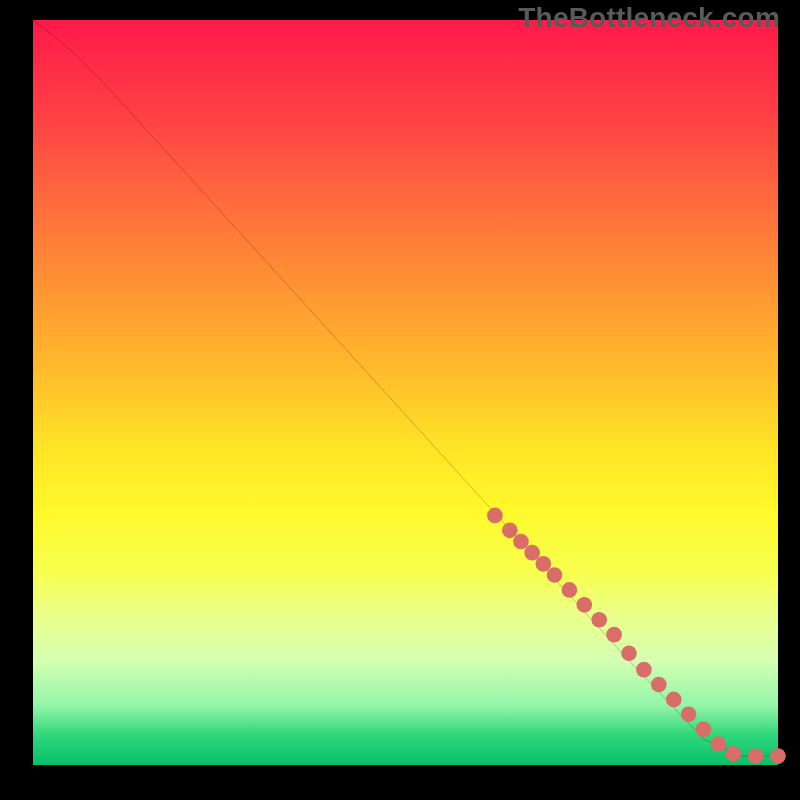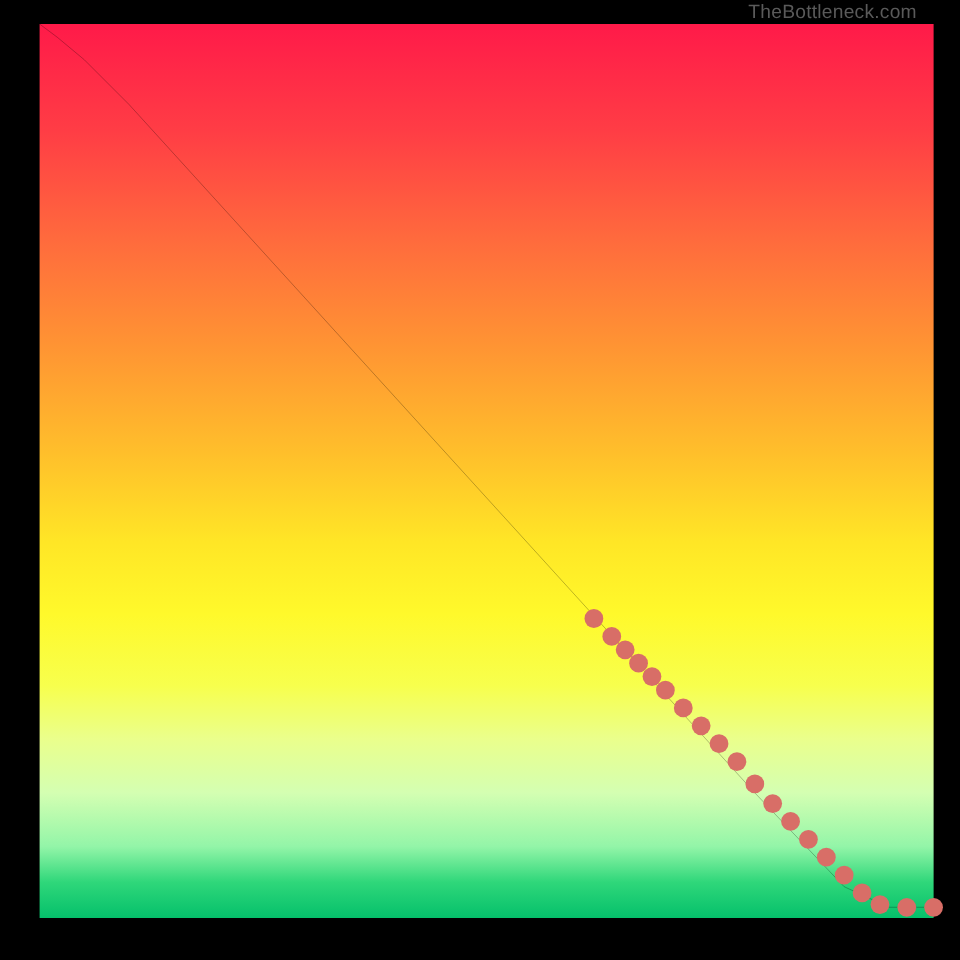--- a/index.html
+++ b/index.html
@@ -33,25 +33,25 @@
       #eaff8c 80%,
       #d4ffb2 86%,
       #93f5a8 92%,
       #2fd77a 96%,
       #05c06b 100%
     );
   }
   .watermark {
     position: absolute;
     top: 2px;
-    right: 36px;
+    right: 20px;
     font-family: Arial, Helvetica, sans-serif;
-    font-size: 16px;
+    font-size: 28px;
     color: #5a5a5a;
-    font-weight: 400;
+    font-weight: 700;
     letter-spacing: 0.2px;
   }
   svg.overlay {
     position: absolute;
     left: 33px;
     top: 20px;
     width: 745px;
     height: 745px;
     overflow: visible;
   }

